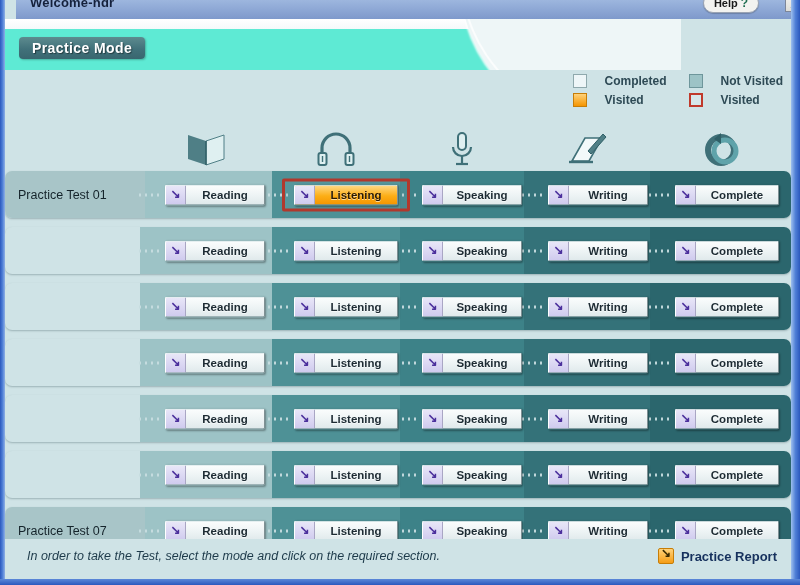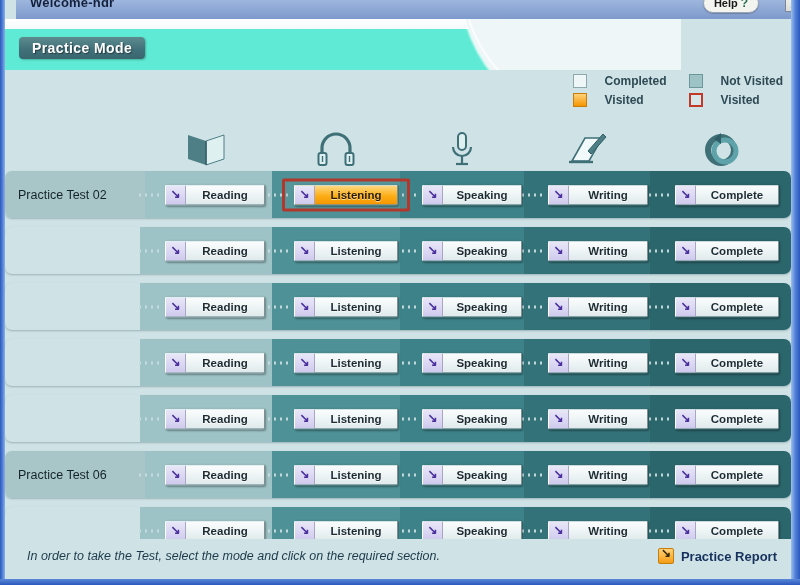--- a/index.html
+++ b/index.html
@@ -375,21 +375,21 @@
       </div>
 
     <div class="rows" id="rows">
         <div class="test-row">
           <div class="band band0" style="left: 135px; width: 132px;"></div>
           <div class="band band1" style="left: 267px; width: 128px;"></div>
           <div class="band band2" style="left: 395px; width: 124px;"></div>
           <div class="band band3" style="left: 519px; width: 126px;"></div>
           <div class="band band4" style="left: 645px; width: 141px;"></div>
           <div class="row-label-cell">
-            <span class="txt">Practice Test 02</span>
+            <span class="txt">Practice Test 01</span>
           </div>
           <div class="dots" style="left: 132px;"></div>
           <div class="dots" style="left: 261px;"></div>
           <div class="dots" style="left: 389px;"></div>
           <div class="dots" style="left: 515px;"></div>
           <div class="dots" style="left: 642px;"></div>
           <div class="sec-btn" style="left: 160px; width: 100px;">
             <span class="arrow-box"></span>
             <span class="sec-lbl">Reading</span>
           </div>
@@ -538,23 +538,20 @@
             <span class="arrow-box"></span>
             <span class="sec-lbl">Complete</span>
           </div>
         </div>
         <div class="test-row">
           <div class="band band0" style="left: 135px; width: 132px;"></div>
           <div class="band band1" style="left: 267px; width: 128px;"></div>
           <div class="band band2" style="left: 395px; width: 124px;"></div>
           <div class="band band3" style="left: 519px; width: 126px;"></div>
           <div class="band band4" style="left: 645px; width: 141px;"></div>
-          <div class="row-label-cell">
-            <span class="txt">Practice Test 06</span>
-          </div>
           <div class="dots" style="left: 132px;"></div>
           <div class="dots" style="left: 261px;"></div>
           <div class="dots" style="left: 389px;"></div>
           <div class="dots" style="left: 515px;"></div>
           <div class="dots" style="left: 642px;"></div>
           <div class="sec-btn" style="left: 160px; width: 100px;">
             <span class="arrow-box"></span>
             <span class="sec-lbl">Reading</span>
           </div>
           <div class="sec-btn" style="left: 289px; width: 104px;">
@@ -573,20 +570,23 @@
             <span class="arrow-box"></span>
             <span class="sec-lbl">Complete</span>
           </div>
         </div>
         <div class="test-row">
           <div class="band band0" style="left: 135px; width: 132px;"></div>
           <div class="band band1" style="left: 267px; width: 128px;"></div>
           <div class="band band2" style="left: 395px; width: 124px;"></div>
           <div class="band band3" style="left: 519px; width: 126px;"></div>
           <div class="band band4" style="left: 645px; width: 141px;"></div>
+          <div class="row-label-cell">
+            <span class="txt">Practice Test 07</span>
+          </div>
           <div class="dots" style="left: 132px;"></div>
           <div class="dots" style="left: 261px;"></div>
           <div class="dots" style="left: 389px;"></div>
           <div class="dots" style="left: 515px;"></div>
           <div class="dots" style="left: 642px;"></div>
           <div class="sec-btn" style="left: 160px; width: 100px;">
             <span class="arrow-box"></span>
             <span class="sec-lbl">Reading</span>
           </div>
           <div class="sec-btn" style="left: 289px; width: 104px;">

